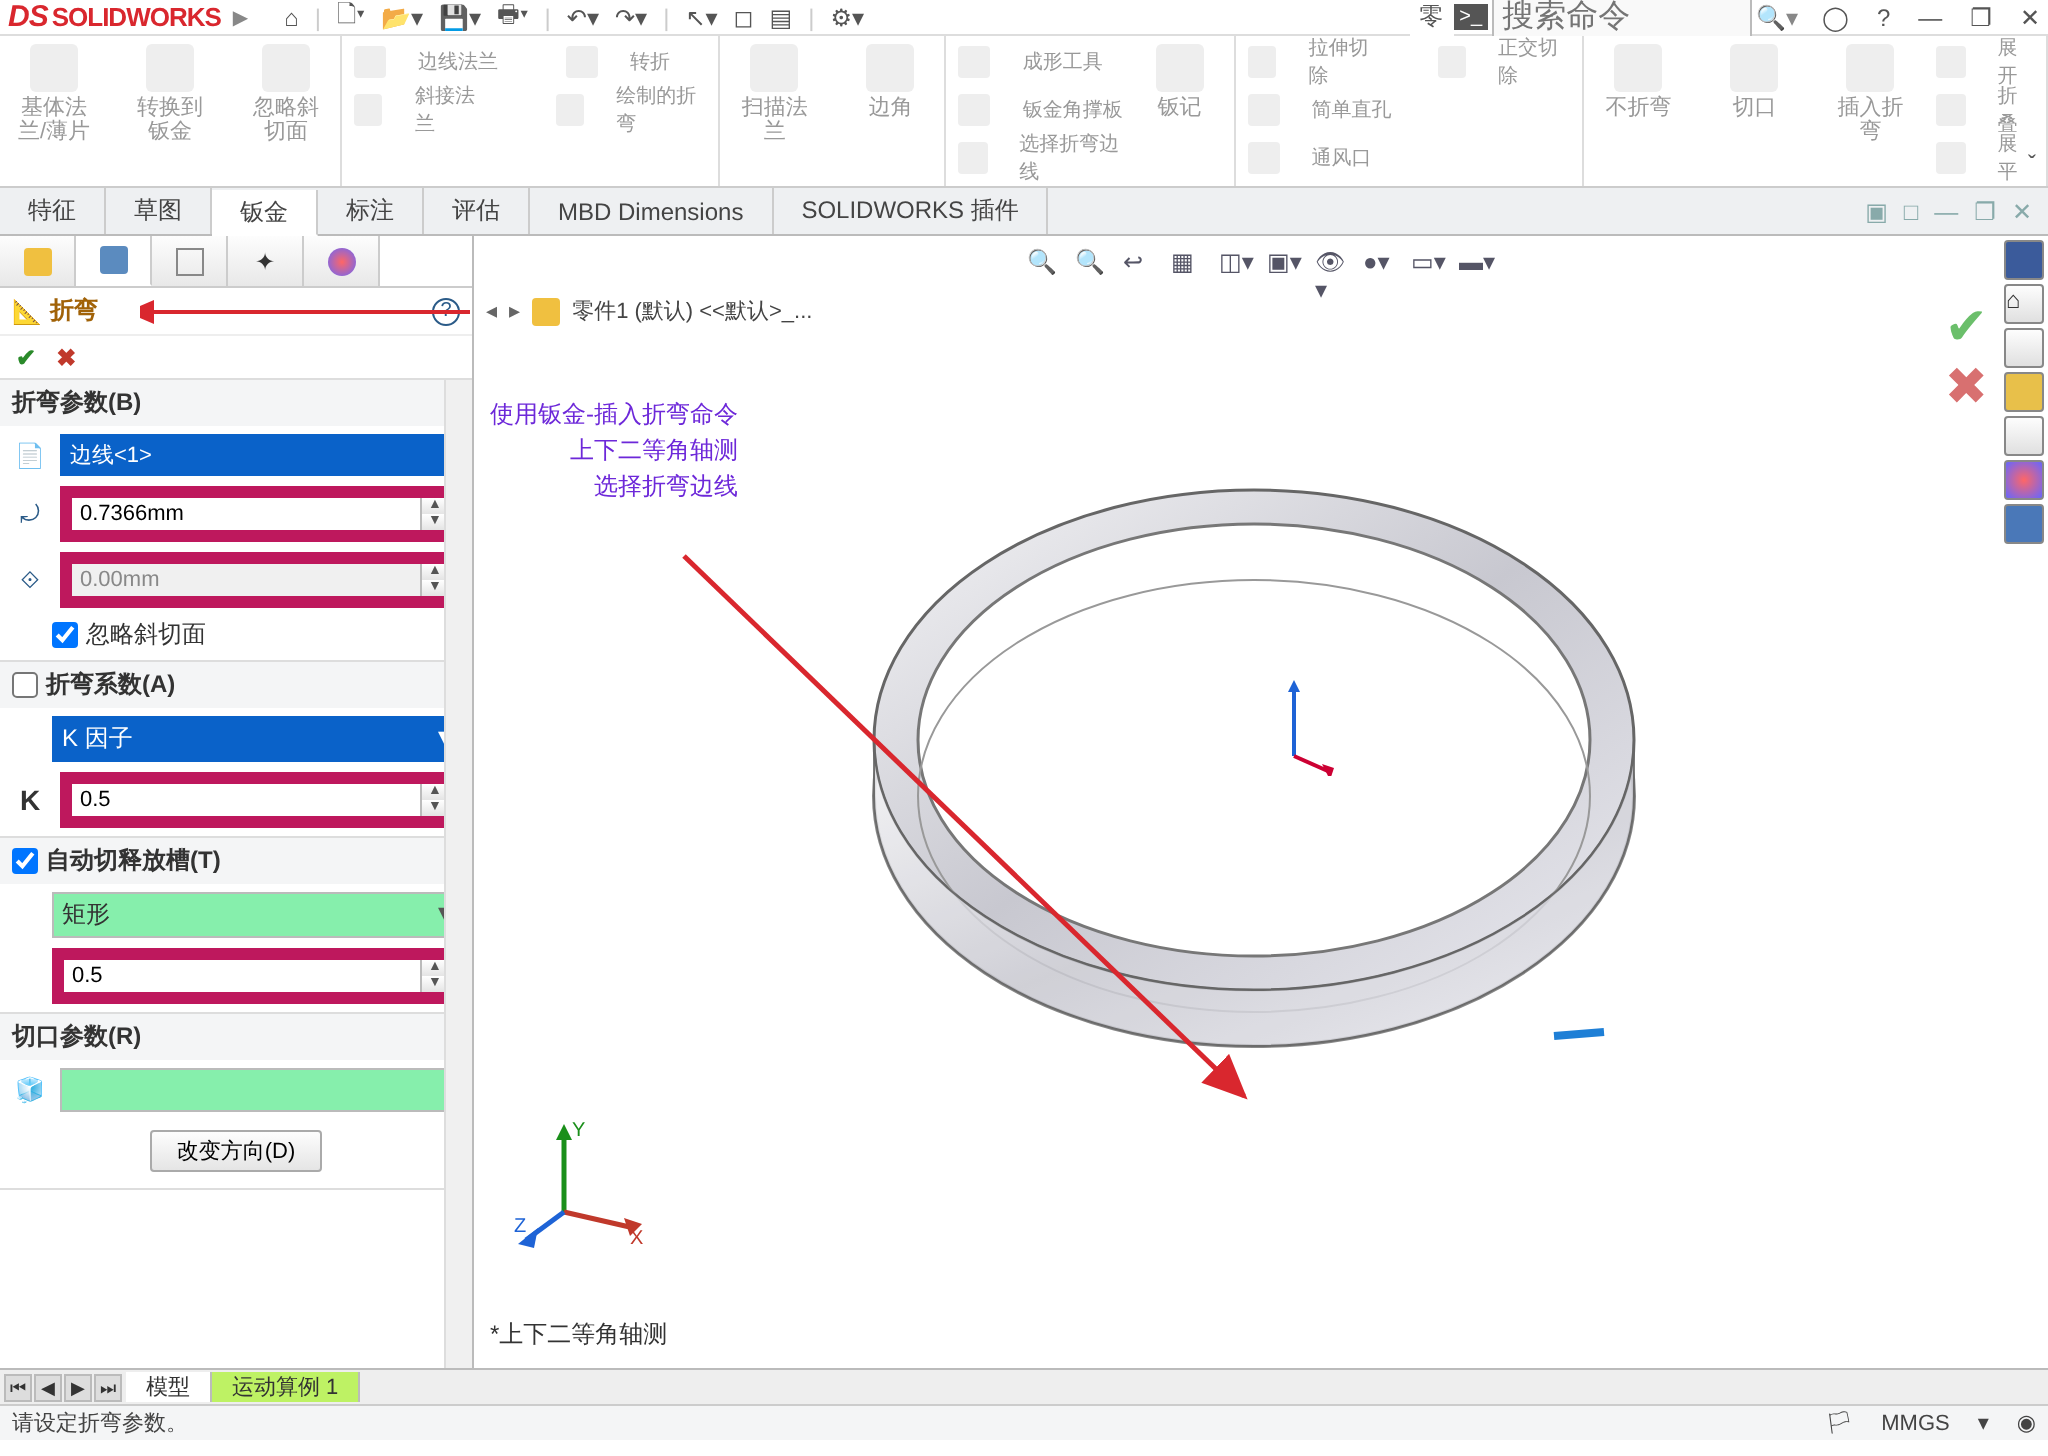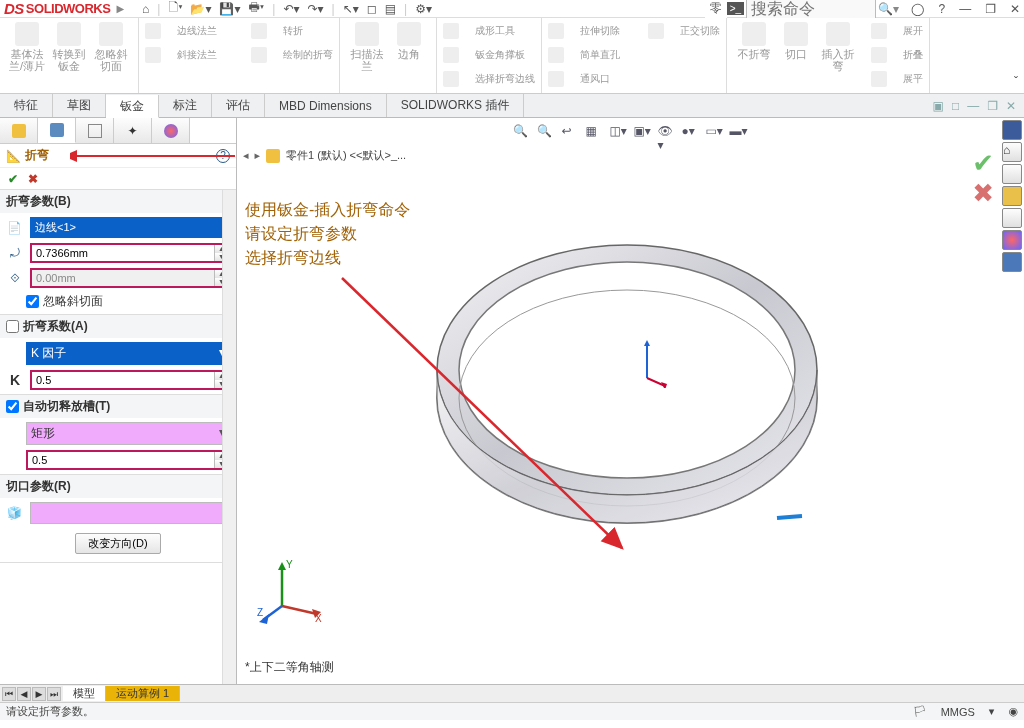--- a/index.html
+++ b/index.html
@@ -15,21 +15,21 @@
   .sep { color:#ccc !important; }
   .search-box { margin-left:auto; display:flex; align-items:center; }
   .search-pre { background:#fff; border:1px solid #fff; padding:1px 4px; color:#555; }
   .search-inner { background:#555; color:#fff; padding:1px 3px; font-size:10px; margin-right:2px;}
   .search-input { width:130px; border:1px solid #bbb; padding:1px 4px; font-size:16px; background:#f9f9f9;}
   .winbtns { display:flex; gap:14px; margin-left:12px; color:#555; }
 
   
   .ribbon { height: 76px; background:#fff; border-bottom:1px solid #ccc; display:flex; position:relative; }
   .rgroup { border-right:1px solid #ddd; padding:2px 6px; display:flex; flex-direction:column; }
-  .rgroup .big { display:flex; gap:0;}
+  .rgroup .big { display:flex; gap:16px;}
   .rgroup .big .btn { display:flex; flex-direction:column; align-items:center; width:42px; color:#999; font-size:11px; text-align:center; line-height:1.1; padding-top:2px;}
   .rgroup .big .btn .ico { width:24px; height:24px; background:#eee; border-radius:3px; margin-bottom:2px;}
   .rgroup .rows { display:flex; flex-direction:column; gap:2px; }
   .rgroup .rows .row { display:flex; align-items:center; gap:16px; color:#999; font-size:10px; height:22px;}
   .rgroup .rows .row .sic { width:16px; height:16px; background:#eee; border-radius:2px; }
   .ribbon-expand { position:absolute; right:6px; bottom:4px; color:#555;}
 
   
   .feature-tabs { height:24px; background:#eef0f2; border-bottom:1px solid #bbb; display:flex; align-items:stretch; position:relative;}
   .feature-tabs .tab { padding:0 14px; display:flex; align-items:center; border-right:1px solid #ccc; color:#444; background:#eef0f2;}
@@ -49,50 +49,50 @@
   .lp-confirm .ok { color:#2a8a2a; font-weight:bold; }
   .lp-confirm .no { color:#c0392b; font-weight:bold; }
 
   .section { border-bottom:1px solid #ddd; }
   .sec-head { background:#f4f5f6; padding:3px 6px; display:flex; align-items:center; font-weight:bold; color:#333;}
   .sec-head .chev { margin-left:auto; color:#666;}
   .sec-body { padding:4px 6px; display:flex; flex-direction:column; gap:5px;}
   .fld { display:flex; align-items:center; gap:6px; }
   .fld .sicon { width:18px; height:18px; display:flex; align-items:center; justify-content:center; color:#2b5b88;}
   .sel-blue { flex:1; background:#0a62c9; color:#fff; padding:2px 4px; font-size:11px; border:1px solid #0a62c9;}
-  .num-input { flex:1; display:flex; border:2px solid #be185d; }
+  .num-input { flex:1; display:flex; border:6px solid #be185d; }
   .num-input input { flex:1; border:none; padding:2px 4px; font-size:11px; background:#fff;}
   .num-input.dis input { background:#f0f0f0; color:#888;}
   .spin { width:14px; display:flex; flex-direction:column; border-left:1px solid #bbb;}
   .spin div { flex:1; font-size:7px; text-align:center; background:linear-gradient(#fff,#e4e4e4); line-height:8px; color:#555;}
   .chk { display:flex; align-items:center; gap:4px; padding-left:20px;}
-  .dropdown { flex:1; border:1px solid #bbb; padding:2px 4px; display:flex; background:#f0abfc;}
+  .dropdown { flex:1; border:1px solid #bbb; padding:2px 4px; display:flex; background:#86efac;}
   .dropdown .dd { margin-left:auto; color:#555;}
   .btn-row { display:flex; justify-content:center; padding:4px;}
   .btn-row button { padding:2px 12px; font-size:11px; background:linear-gradient(#fdfdfd,#e5e5e5); border:1px solid #aaa; border-radius:2px;}
 
   
   .viewport { flex:1; position:relative; background:#fff; }
   .vp-toolbar { position:absolute; top:4px; left:50%; transform:translateX(-50%); display:flex; gap:6px; align-items:center; background:rgba(255,255,255,0.8); padding:2px 4px;}
   .vp-toolbar .vic { width:18px; height:18px; color:#556;}
   .breadcrumb-row { position:absolute; top:30px; left:6px; display:flex; align-items:center; gap:6px; font-size:11px; color:#444;}
   .breadcrumb-row .part-ic { width:14px; height:14px; background:#f0c040; border-radius:2px;}
-  .annot { position:absolute; left:8px; top:80px; color:#a16207; font-size:16px; line-height:1.5; }
+  .annot { position:absolute; left:8px; top:80px; color:#6d28d9; font-size:12px; line-height:1.5;text-align:right; }
   .triad { position:absolute; left:20px; bottom:58px; }
   .view-label { position:absolute; left:8px; bottom:8px; font-weight:normal; font-size:12px;}
   .right-strip { position:absolute; right:0; top:0; width:22px; display:flex; flex-direction:column; gap:2px; padding-top:2px;}
   .right-strip .rs { width:20px; height:20px; border:1px solid #888; border-radius:2px; background:linear-gradient(#fdfdfd,#e0e0e0);}
   .check-ic { position:absolute; right:30px; top:30px; color:#6bbf6b; font-size:26px;}
   .x-ic { position:absolute; right:30px; top:60px; color:#d87070; font-size:26px;}
 
   
   .bottom-tabs { height:18px; background:#eee; border-top:1px solid #bbb; display:flex; align-items:center; font-size:11px;}
   .bottom-tabs .nav { display:flex; gap:1px; padding:0 2px;}
   .bottom-tabs .nav .n { width:14px; height:14px; background:#ddd; border:1px solid #bbb; font-size:9px; text-align:center; line-height:12px;}
-  .bottom-tabs .bt { padding:0 10px; border-right:1px solid #bbb; background:#eab308;}
+  .bottom-tabs .bt { padding:0 10px; border-right:1px solid #bbb; background:#bef264;}
   .bottom-tabs .bt.active { background:#fff; }
   .statusbar { height:18px; background:#f4f5f6; border-top:1px solid #ccc; display:flex; align-items:center; padding:0 6px; font-size:11px; color:#444;}
   .statusbar .right { margin-left:auto; display:flex; gap:14px; align-items:center;}
 
   .scrollbar { position:absolute; right:0; top:0; width:14px; bottom:0; background:#f0f0f0; border-left:1px solid #ddd;}
 
   
   .ring { position:absolute; left:180px; top:80px; }
 
   
@@ -193,20 +193,26 @@
         </div>
       <div class="row">
           <div class="sic"></div>
           <span>钣金角撑板</span>
         </div>
       <div class="row">
           <div class="sic"></div>
           <span>选择折弯边线</span>
         </div>
     </div>
+    <div class="big">
+        <div class="btn">
+          <div class="ico"></div>
+          <span>钣记</span>
+        </div>
+      </div>
   </div>
   <div class="rgroup">
       <div class="rows">
     <div class="row">
           <div class="sic"></div>
           <span>拉伸切除</span>
           <div class="sic" style="margin-left:12px"></div>
           <span>正交切除</span>
         </div>
     <div class="row">
@@ -468,21 +474,21 @@
 
     <svg style="position:absolute; left:390px; top:220px;" width="40" height="50">
       <line x1="20" y1="40" x2="20" y2="5" stroke="#1e63d6" stroke-width="2"></line>
         <path d="M17,8 L23,8 L20,2 Z" fill="#1e63d6"></path>
       <line x1="20" y1="40" x2="38" y2="48" stroke="#c03" stroke-width="2"></line>
         <path d="M34,44 L38,52 L40,46 Z" fill="#c03"></path>
     </svg>
 
     <div class="annot">
       <div>使用钣金-插入折弯命令</div>
-      <div>请设定折弯参数</div>
+      <div>上下二等角轴测</div>
       <div>选择折弯边线</div>
     </div>
 
     <svg style="position:absolute; left:95px; top:155px; pointer-events:none;" width="320" height="290">
       <defs>
           <marker id="ah2" markerWidth="10" markerHeight="10" refX="8" refY="4" orient="auto">
             <path d="M0,0 L0,8 L9,4 z" fill="#d9272e"></path>
           </marker>
         </defs>
       <line x1="10" y1="5" x2="290" y2="275" stroke="#d9272e" stroke-width="2.5" marker-end="url(#ah2)"></line>

